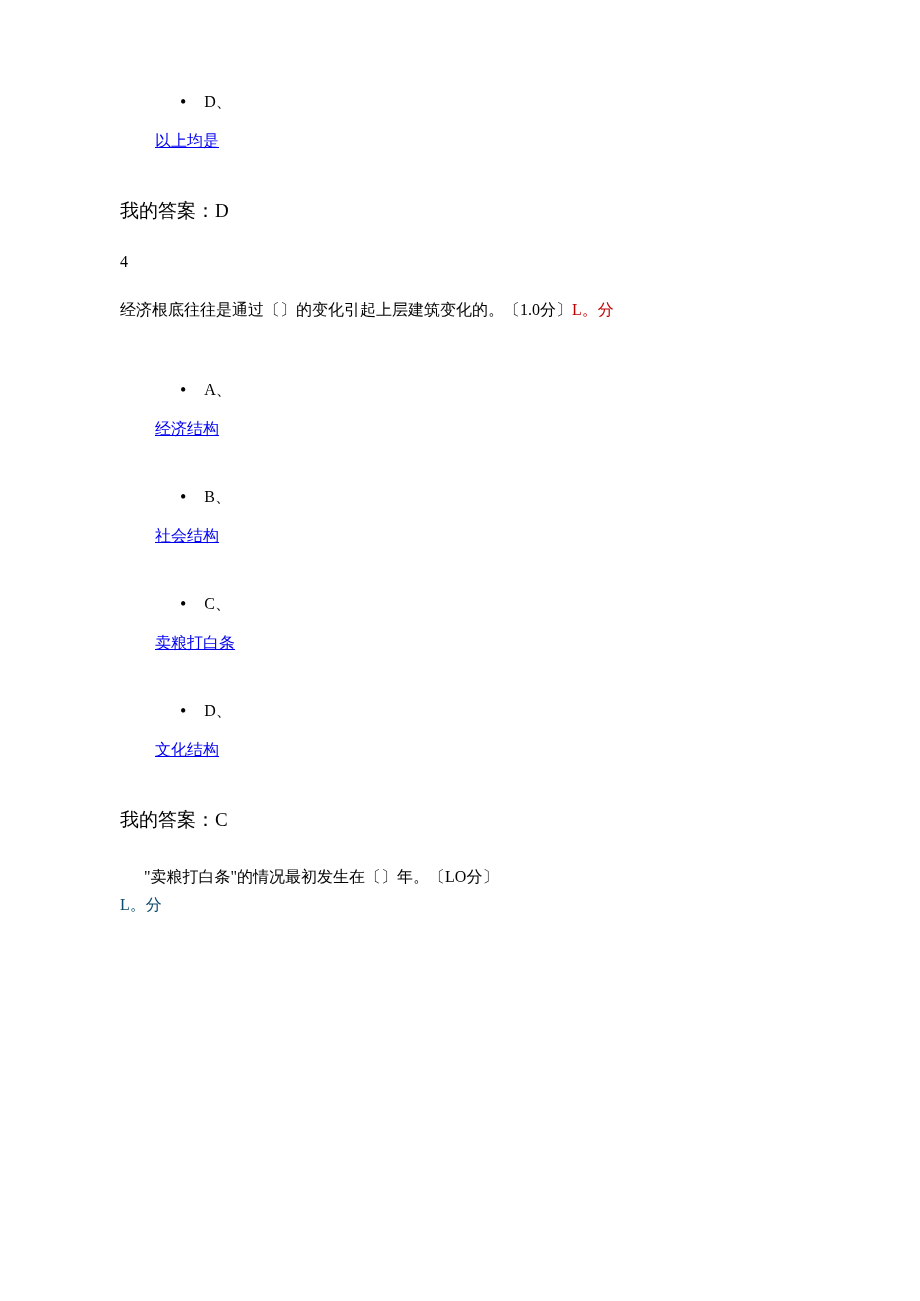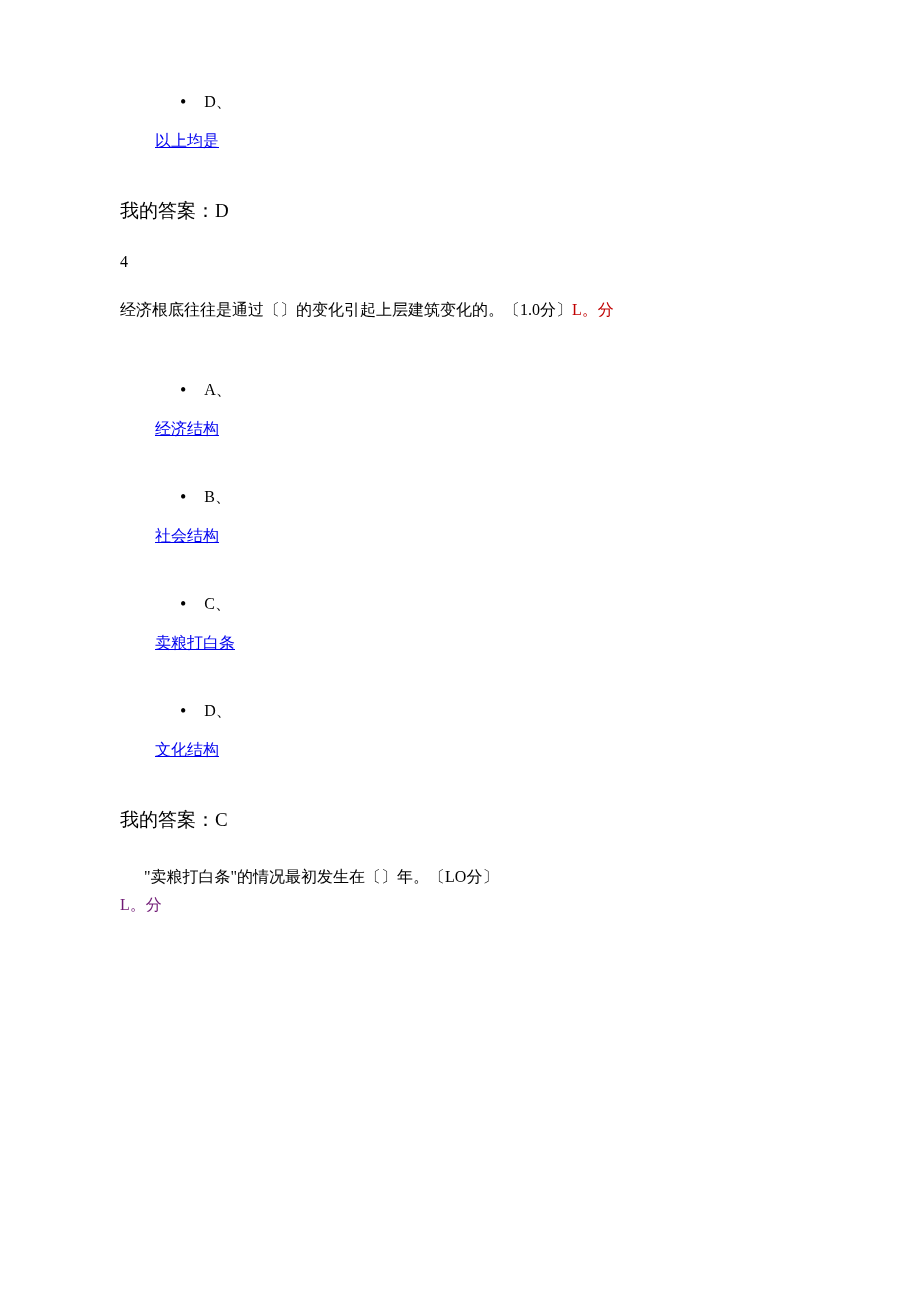--- a/index.html
+++ b/index.html
@@ -55,21 +55,21 @@
   }
   .red { color: #c00000; }
   .latin { font-family: "Times New Roman", serif; }
   .q5-stem {
     margin-left: 24px;
     font-size: 16px;
     margin-bottom: 4px;
   }
   .q5-score {
     font-size: 16px;
-    color: #701a75;
+    color: #0c4a6e;
   }
 </style>
 </head>
 <body>
 
 <div class="option-row">
   <span class="bullet">•</span>
   <span class="option-label">D、</span>
 </div>
 <div class="link-row">

